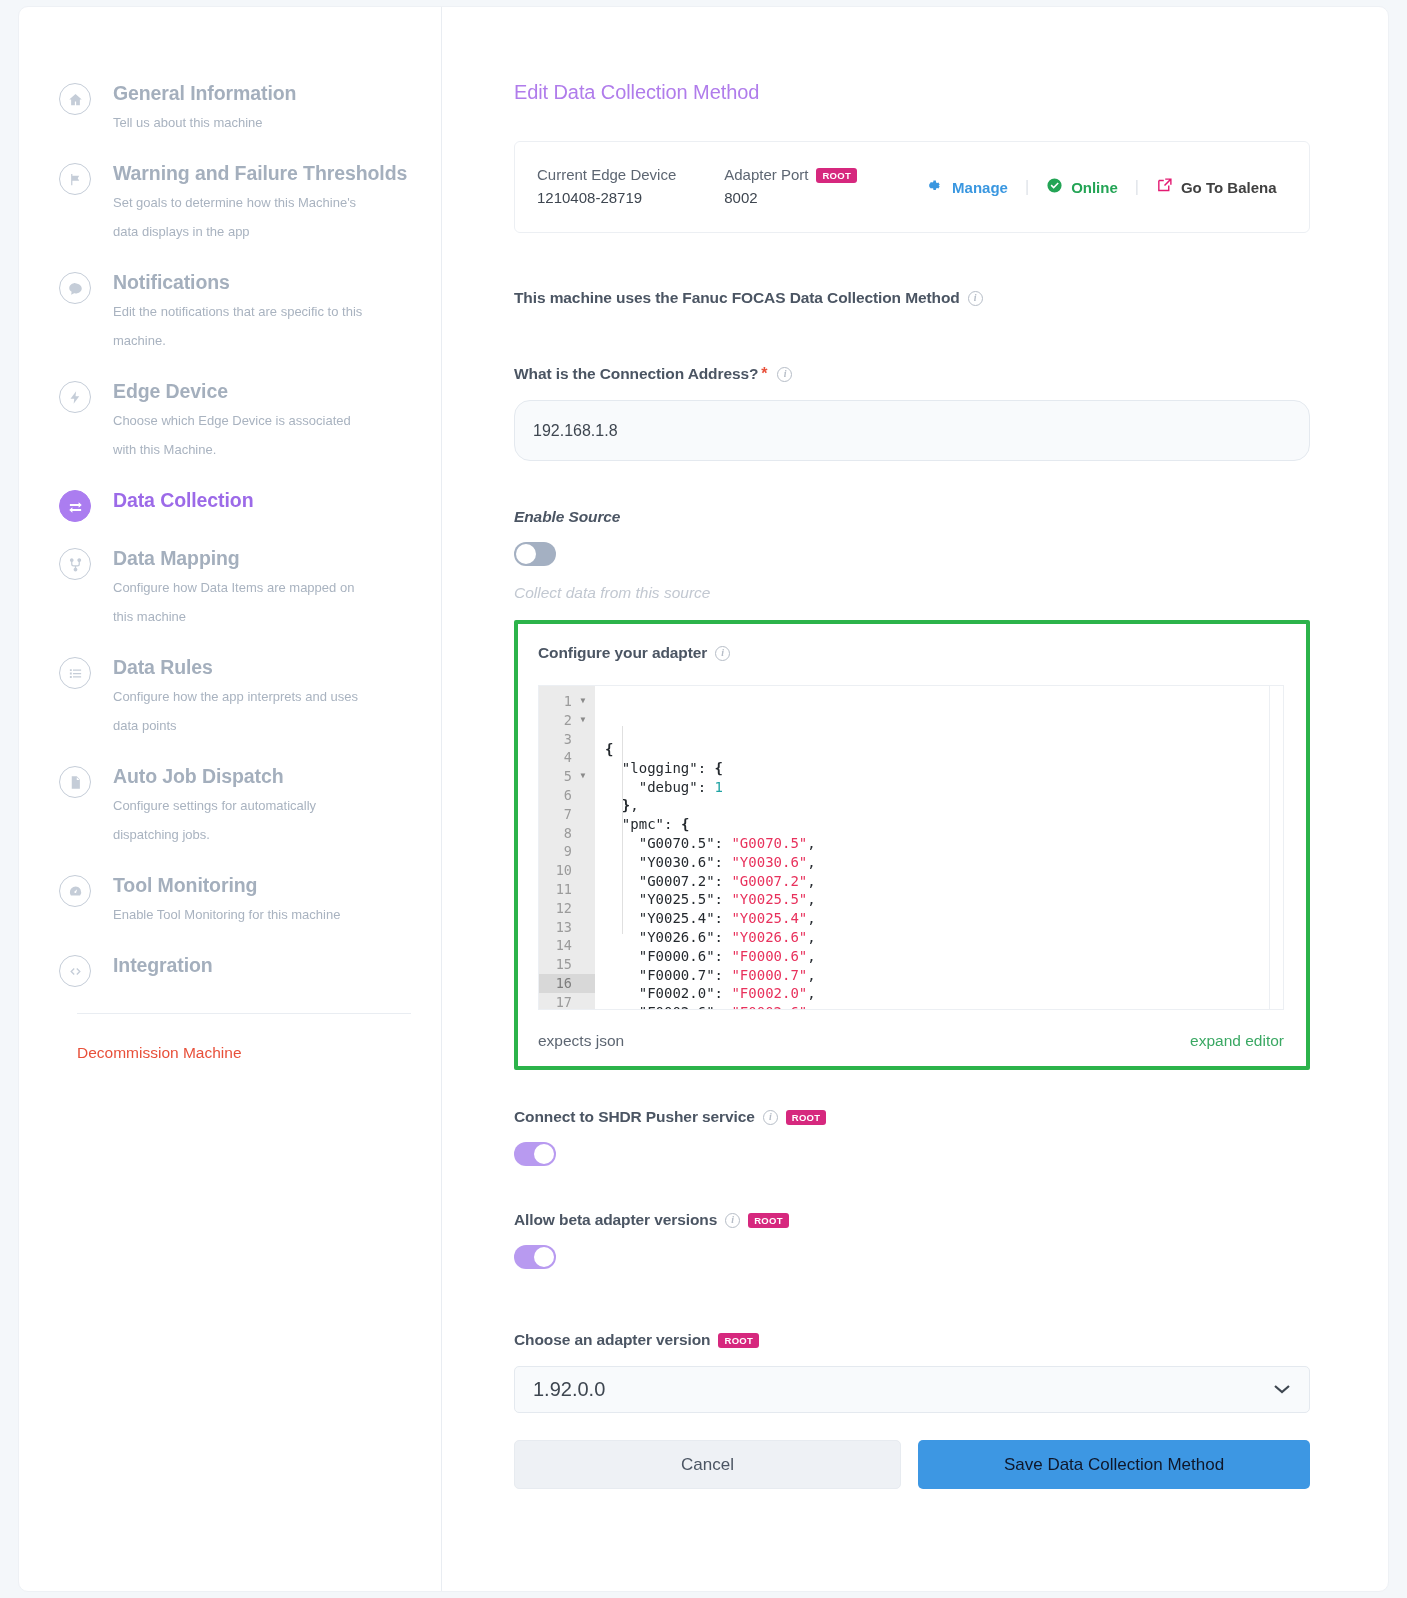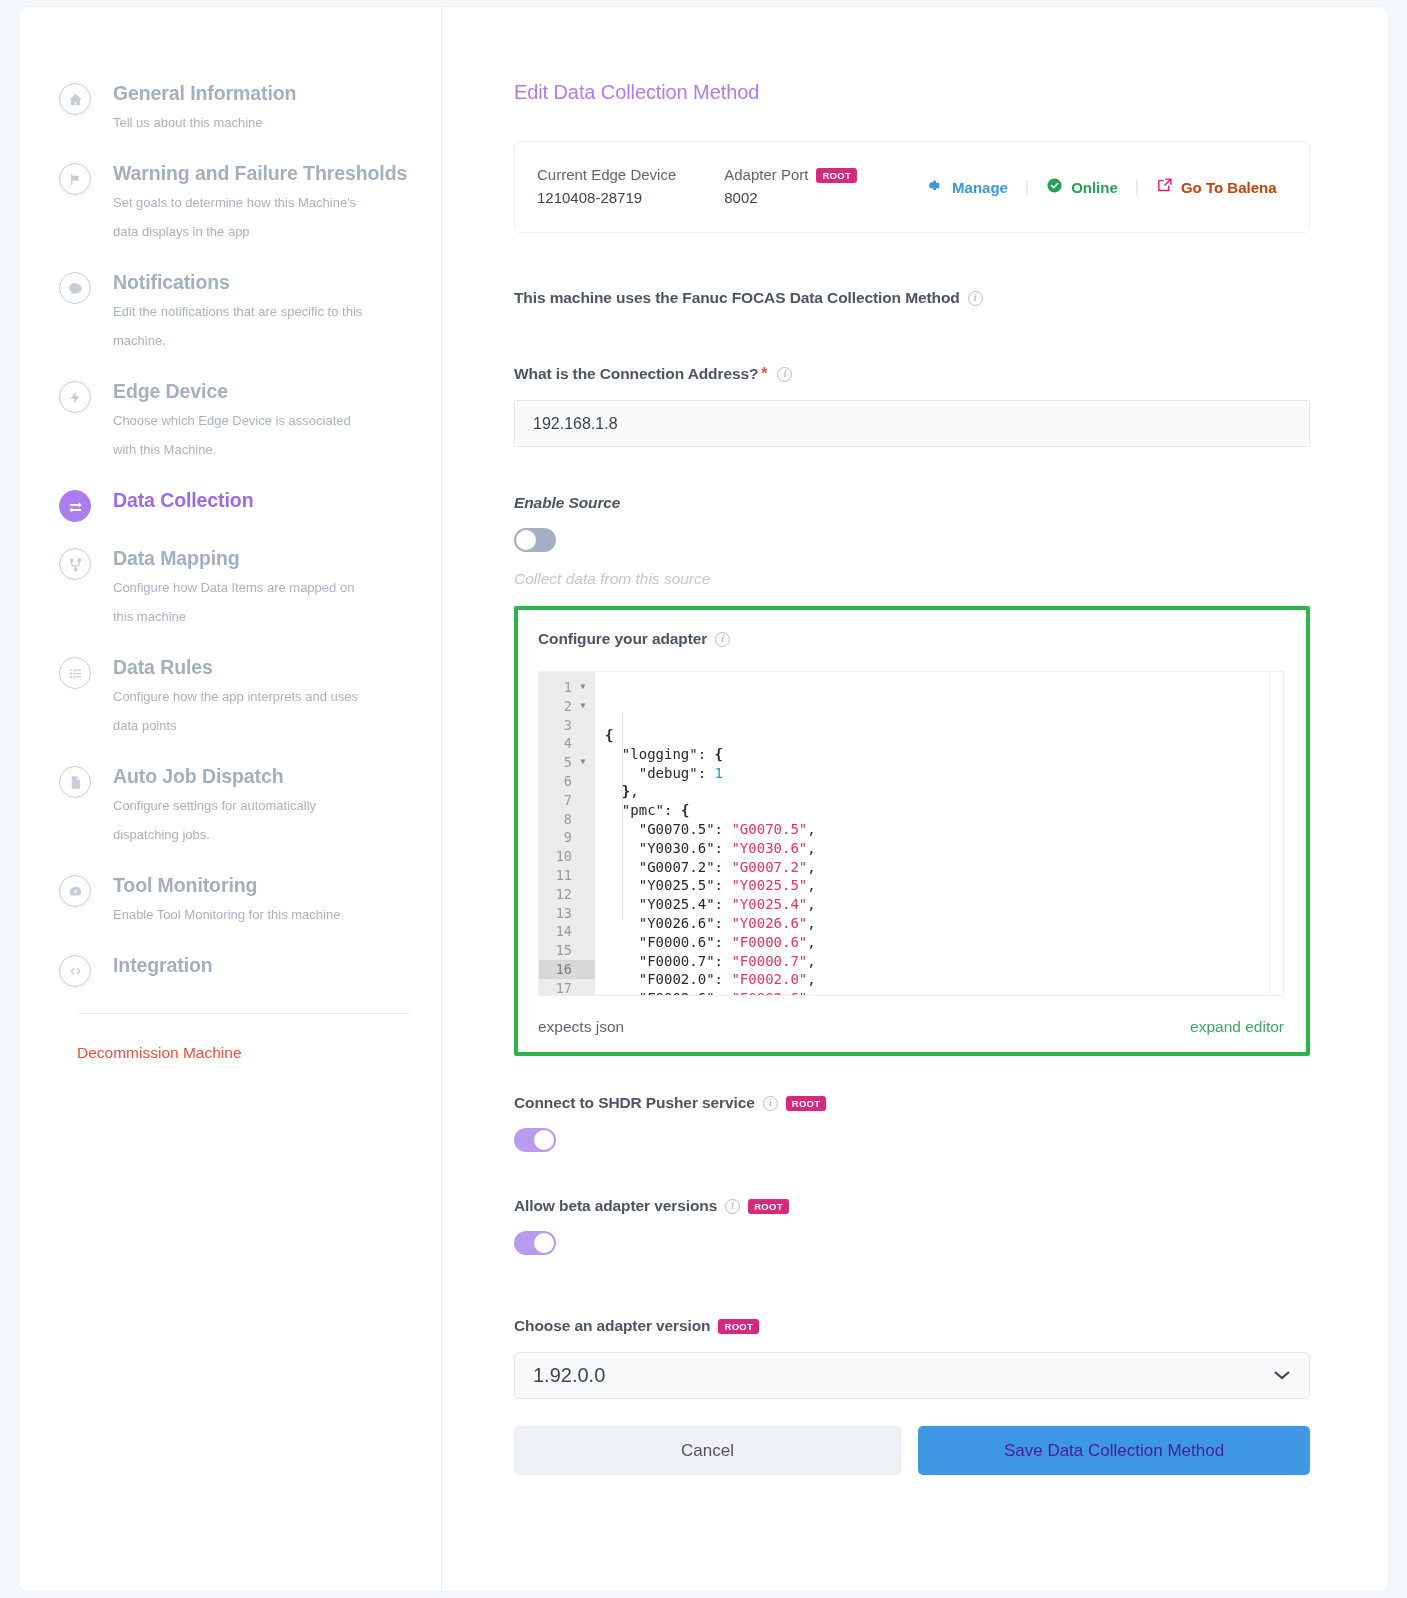--- a/index.html
+++ b/index.html
@@ -155,21 +155,21 @@
     font-size: 15px;
     font-weight: bold;
     cursor: pointer;
     white-space: nowrap;
   }
   .act svg { width: 17px; height: 17px; margin-right: 8px; }
   .act-manage { color: #3a97e0; }
   .act-manage svg { fill: #3a97e0; }
   .act-online { color: #23a455; }
   .act-online svg { fill: #23a455; }
-  .act-balena { color: #c2410c; justify-content: space-between; }
+  .act-balena { color: #404040; justify-content: space-between; }
   .act-balena svg { fill: none; stroke: #e31b72; stroke-width: 2; }
   .act-sep {
     color: #dfe3e9;
     margin: 0 17px;
     font-size: 16px;
   }
 
   
   .field-label {
     font-size: 15.5px;
@@ -197,23 +197,23 @@
     flex: 0 0 auto;
   }
 
   .method-row { margin-top: 56px; }
 
   .conn-row { margin-top: 58px; }
 
   .text-input {
     margin-top: 17px;
     width: 100%;
-    height: 47px;
+    height: 61px;
     border: 1px solid #e4e9ef;
-    border-radius: 1px;
+    border-radius: 16px;
     background: #f8fafc;
     font-size: 16px;
     color: #3e4650;
     padding: 0 18px;
     font-family: "Liberation Sans", sans-serif;
   }
 
   .enable-row { margin-top: 47px; font-style: italic; }
 
   .toggle {
@@ -374,21 +374,21 @@
   }
   .btn-cancel {
     flex: 0 0 387px;
     background: #eef1f5;
     color: #4b5563;
     border: 1px solid #e7ebf0;
   }
   .btn-save {
     flex: 1;
     background: #3d97e3;
-    color: #4c1d95;
+    color: #0f172a;
   }
 </style>
 </head>
 <body>
 
 <div class="page-card">
 
   <div class="sidebar">
     <div id="nav-list">
         <div class="nav-item">

